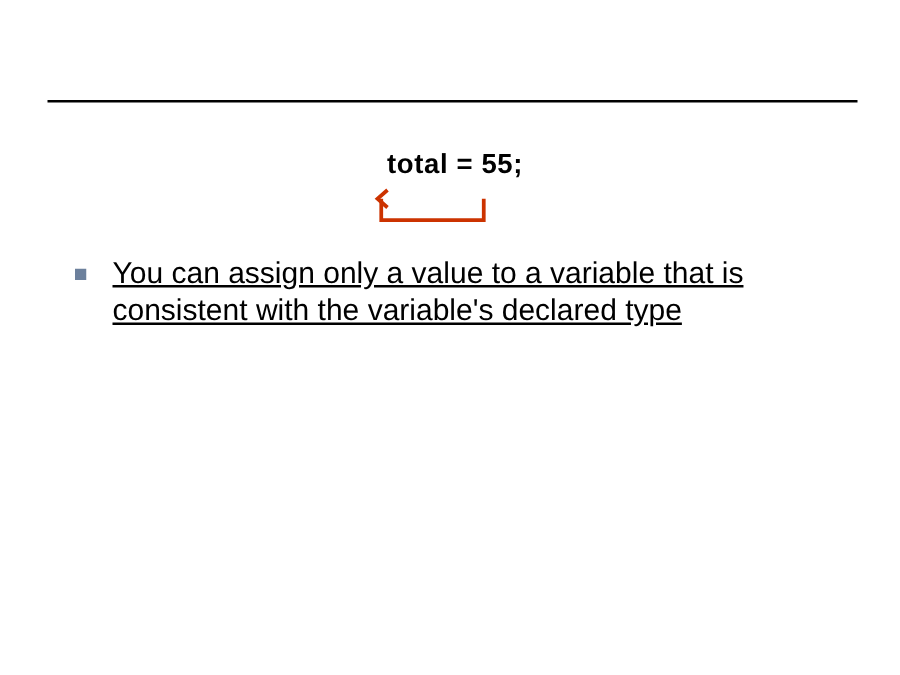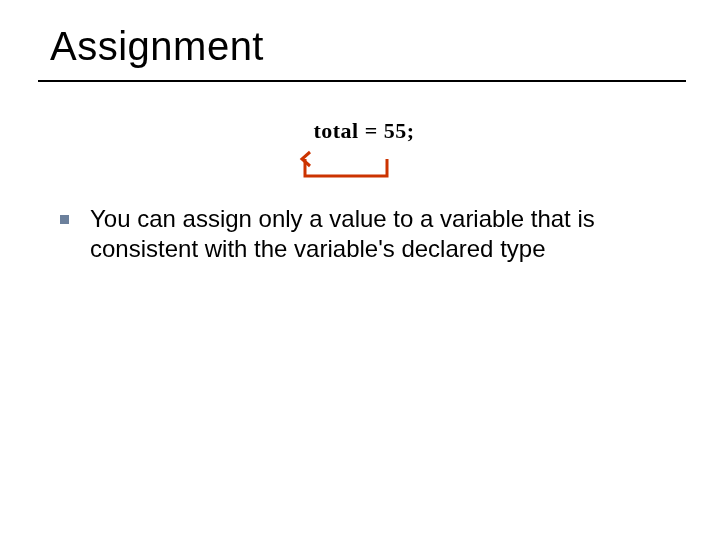--- a/index.html
+++ b/index.html
@@ -57,54 +57,53 @@
     left: 6px;
     top: 11px;
     width: 9px;
     height: 9px;
     background: #6c809c;
   }
   .italic { font-style: italic; }
   .mono { font-family: "Courier New", Courier, monospace; }
   .code-line {
     text-align: center;
-    font-family: Liberation Serif, serif;
+    font-family: Liberation Sans, sans-serif;
     font-weight: bold;
     font-size: 22px;
     margin-top: 18px;
     margin-bottom: 6px;
     letter-spacing: 0.5px;
   }
   .arrow-box {
     position: relative;
     width: 150px;
     height: 34px;
     margin: 0 auto 20px auto;
   }
   .arrow-box svg { display: block; }
   .group2 { margin-top: 0; }
-  .group3 { margin-top: 14px; }
+  .group3 { margin-top: 14px; text-decoration: underline; }
   .footer {
     position: absolute;
     bottom: 14px;
     left: 38px;
     right: 38px;
     font-size: 14px;
     display: flex;
     justify-content: space-between;
     align-items: baseline;
   }
   .footer .center { position: absolute; left: 0; right: 0; text-align: center; }
   .footer .left, .footer .right { position: relative; z-index: 1; }
 </style>
 </head>
 <body>
 
 <div class="slide">
-  <div class="title">Assignment</div>
   <div class="rule"></div>
 
   <div class="content">
 
     <ul class="bullets">
     </ul>
 
     <div class="code-line">total = 55;</div>
 
     <div class="arrow-box">

